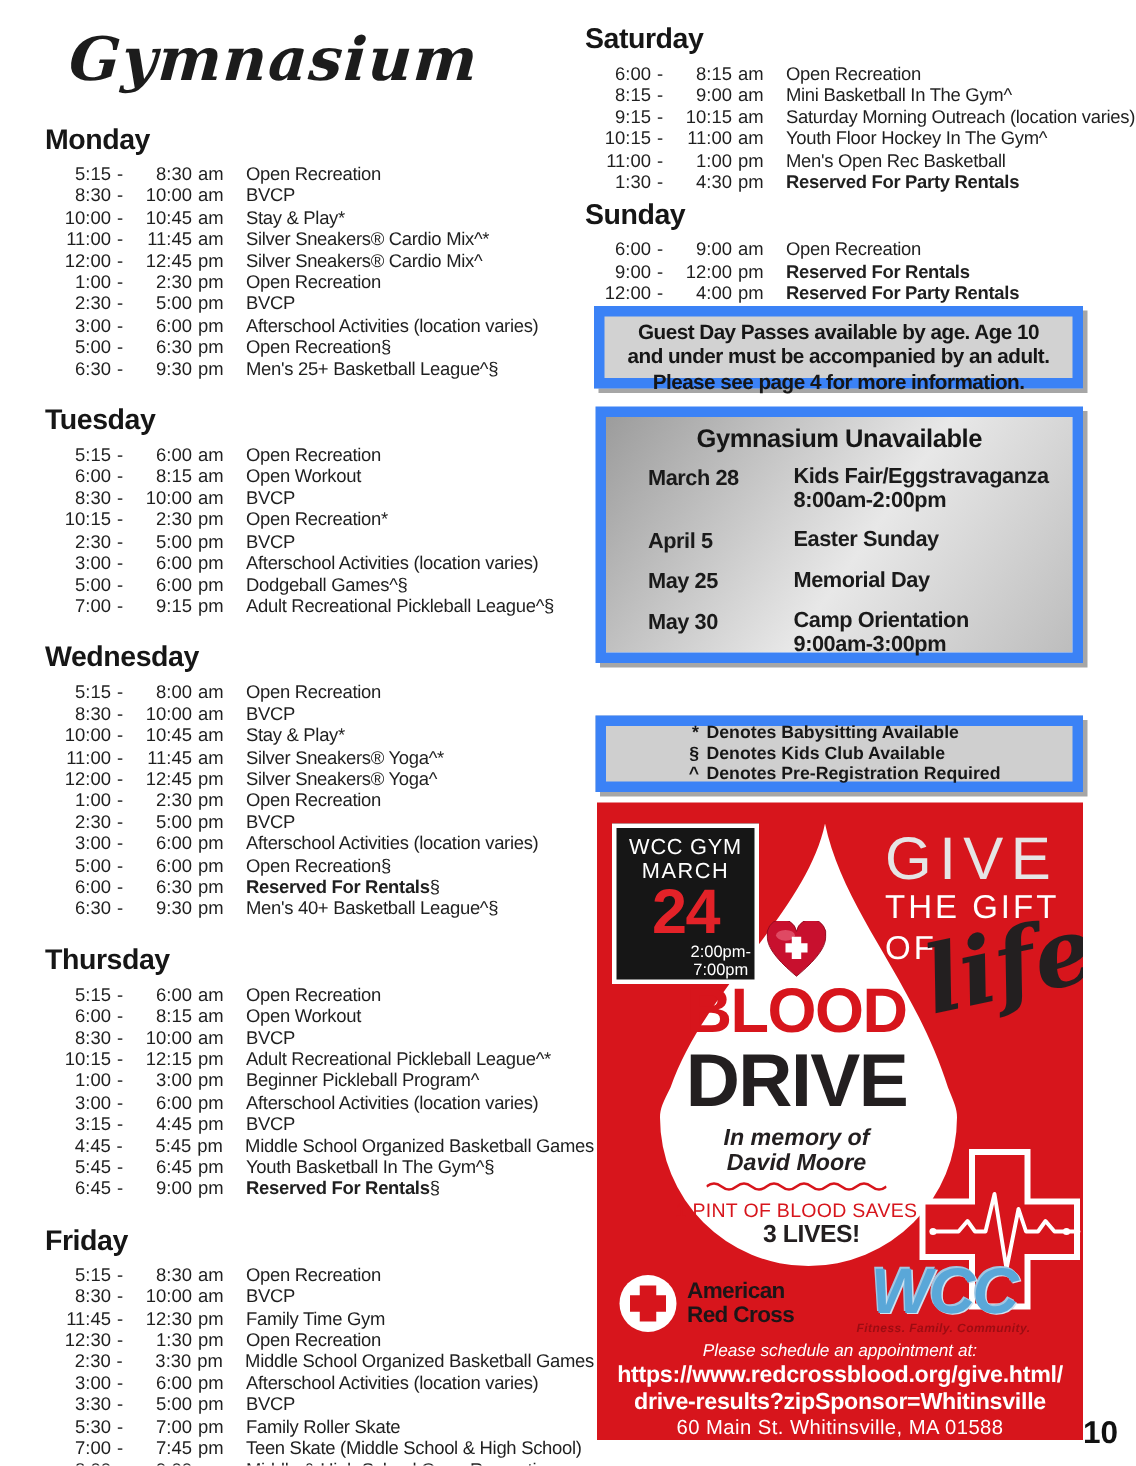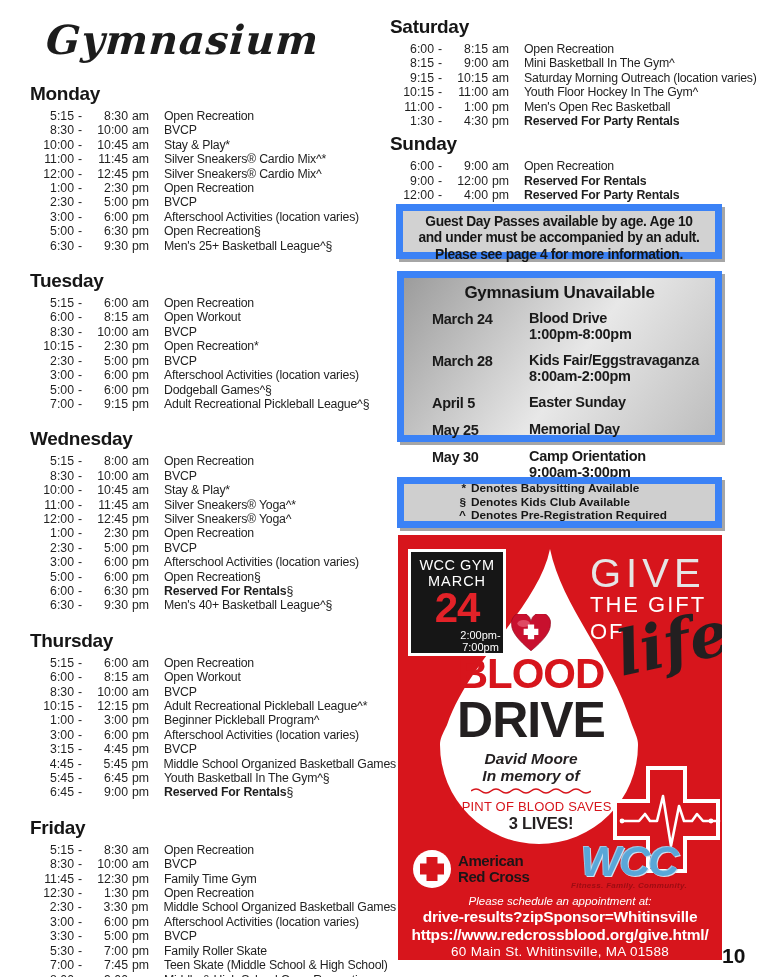--- a/index.html
+++ b/index.html
@@ -568,27 +568,20 @@
 <div class="graybox guest">
   <div>Guest Day Passes available by age. Age 10</div>
   <div>and under must be accompanied by an adult.</div>
   <div>Please see page 4 for more information.</div>
 </div>
 
 <div class="graybox unavail">
   <div class="uv-title">Gymnasium Unavailable</div>
   <div class="uv-items" id="uv-items">
       <div class="uv-item">
-        <div class="uv-date">March 24</div>
-        <div class="uv-event">
-          <div>Blood Drive</div>
-          <div>1:00pm-8:00pm</div>
-        </div>
-      </div>
-      <div class="uv-item">
         <div class="uv-date">March 28</div>
         <div class="uv-event">
           <div>Kids Fair/Eggstravaganza</div>
           <div>8:00am-2:00pm</div>
         </div>
       </div>
       <div class="uv-item">
         <div class="uv-date">April 5</div>
         <div class="uv-event">
           <div>Easter Sunday</div>
@@ -648,22 +641,22 @@
   <svg class="heart" viewBox="0 0 40 37">
     <path d="M20 35 C8 25 1.5 17 1.5 10 A8.5 8.5 0 0 1 20 6.5 A8.5 8.5 0 0 1 38.5 10 C38.5 17 32 25 20 35 Z" fill="#c8102e" stroke="#8f0b20" stroke-width="0.6"></path>
     <ellipse cx="13" cy="9" rx="6" ry="3.4" fill="#e8637a" opacity="0.7"></ellipse>
     <path d="M17 10 h6 v4 h4 v6 h-4 v4 h-6 v-4 h-4 v-6 h4 z" fill="#ffffff"></path>
   </svg>
 
   <div class="blood">BLOOD</div>
   <div class="drive">DRIVE</div>
 
   <div class="memory">
+    <div>In memory of</div>
     <div>David Moore</div>
-    <div>In memory of</div>
   </div>
 
   <svg class="wavy" width="120" height="8">
     <path d="M0 4 q5 -4 10 0 t10 0 t10 0 t10 0 t10 0 t10 0 t10 0 t10 0 t10 0 t10 0 t10 0 t10 0" stroke="#d7151c" stroke-width="1.6" fill="none"></path>
   </svg>
 
   <div class="pint">1 PINT OF BLOOD SAVES</div>
   <div class="lives">3 LIVES!</div>
 
   <svg class="ekg" viewBox="0 0 113 113">
@@ -684,19 +677,19 @@
     </div>
   </div>
 
   <div class="wcc">
     <div class="wcc-word">WCC</div>
     <div class="wcc-tag">Fitness. Family. Community.</div>
   </div>
 
   <div class="please">Please schedule an appointment at:</div>
   <div class="url">
+    <div>https://www.redcrossblood.org/give.html/</div>
     <div>drive-results?zipSponsor=Whitinsville</div>
-    <div>https://www.redcrossblood.org/give.html/</div>
   </div>
   <div class="address">60 Main St. Whitinsville, MA 01588</div>
 </div>
 
 <div class="pagenum">10</div>
 
 </body></html>

